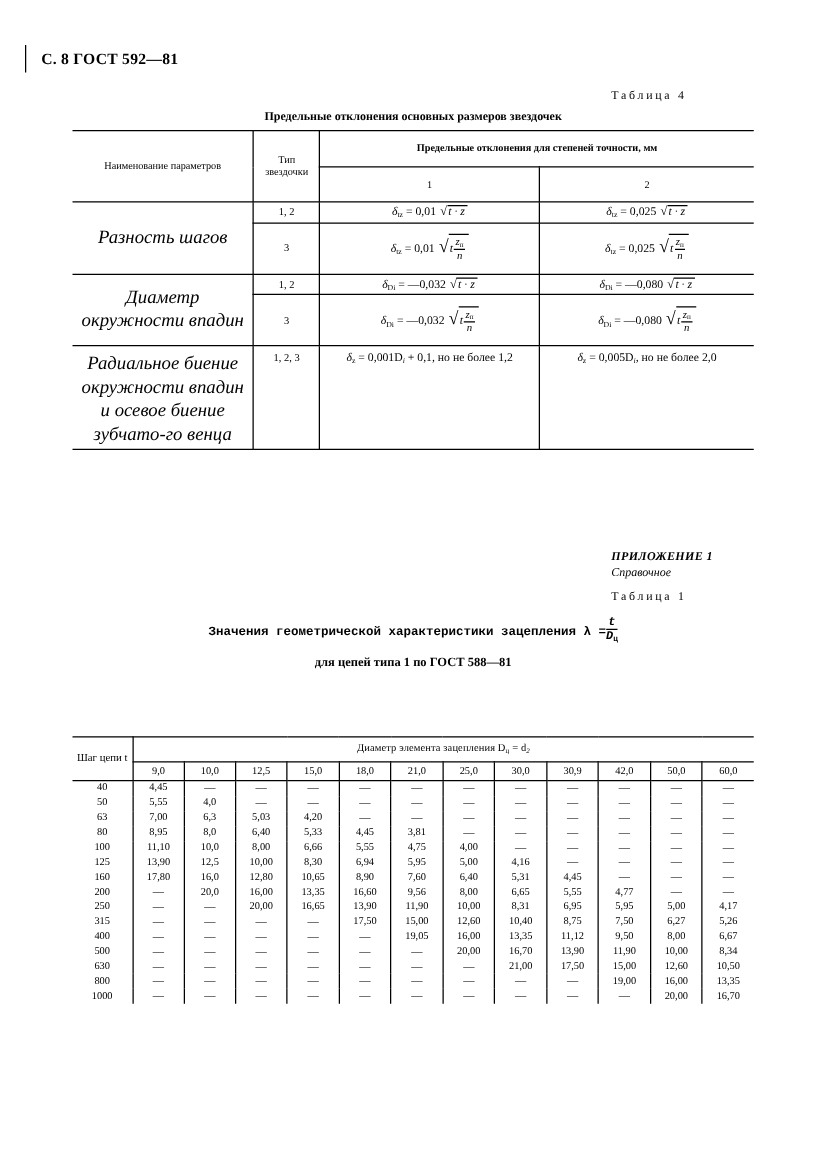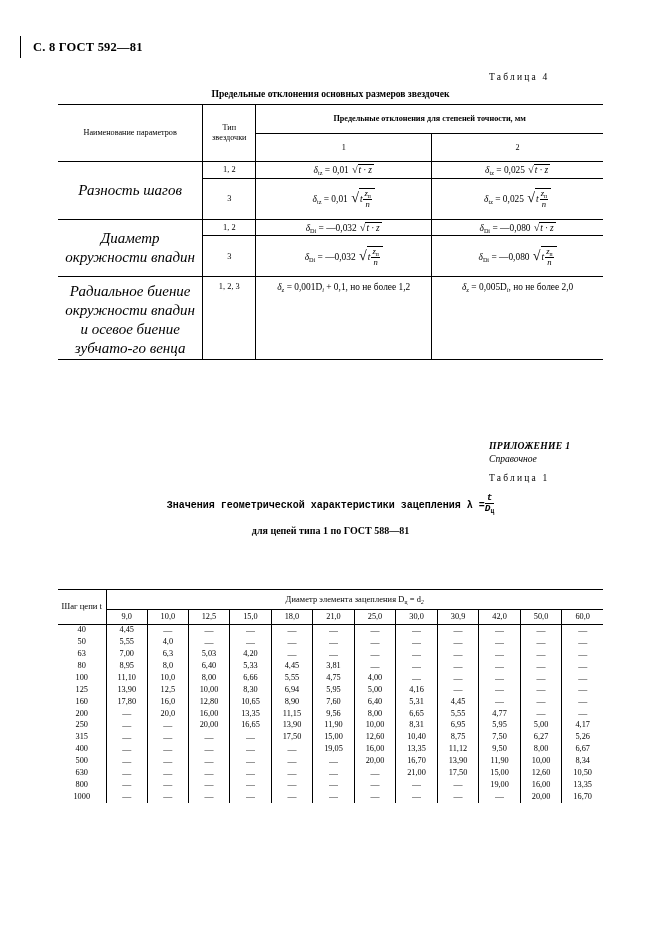--- a/index.html
+++ b/index.html
@@ -423,21 +423,21 @@
           <td class="body dash">—</td>
           <td class="body dash">—</td>
           <td class="body dash hide-r">—</td>
         </tr>
         <tr>
           <td class="body vthick hide-l">200</td>
           <td class="body dash">—</td>
           <td class="body">20,0</td>
           <td class="body">16,00</td>
           <td class="body">13,35</td>
-          <td class="body vthick">11,15</td>
+          <td class="body vthick">16,60</td>
           <td class="body">9,56</td>
           <td class="body">8,00</td>
           <td class="body">6,65</td>
           <td class="body vthick">5,55</td>
           <td class="body">4,77</td>
           <td class="body dash">—</td>
           <td class="body dash hide-r">—</td>
         </tr>
         <tr>
           <td class="body vthick hide-l">250</td>

